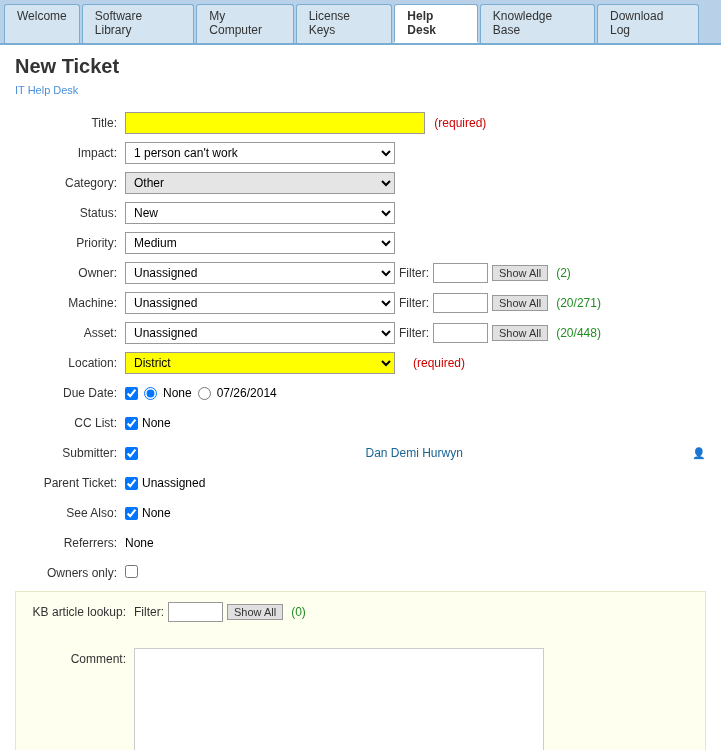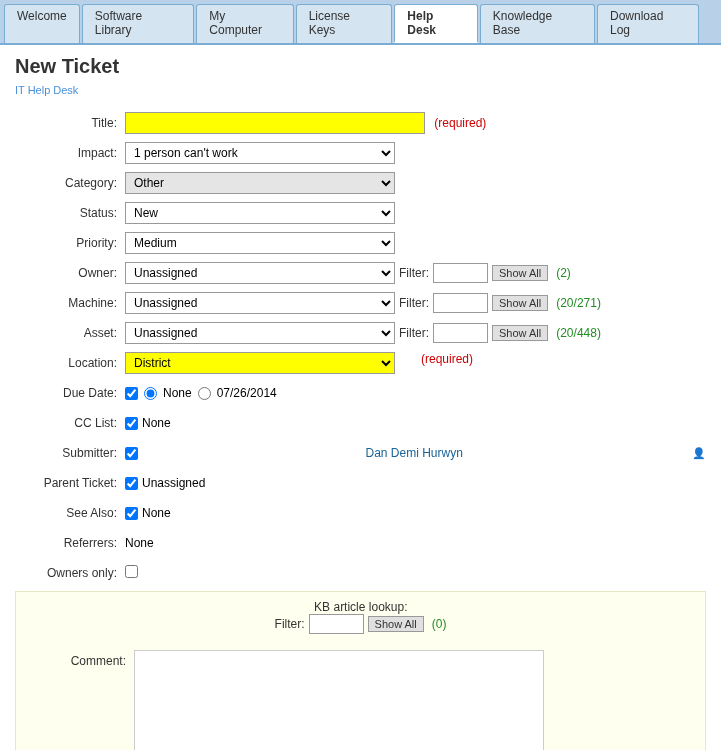--- a/index.html
+++ b/index.html
@@ -171,21 +171,21 @@
         </select>
         <span class="filter-label">Filter:</span>
         <input type="text" class="filter-input" style="">
         <button class="show-all-btn">Show All</button>
         <span class="count-green">(20/448)</span>
       </div>
     </div>
 
     <div class="form-row">
       <label class="form-label">Location:</label>
-      <div class="form-control" style="display:flex;align-items:flex-start;gap:20px;">
+      <div class="form-control" style="display:flex;align-items:center;gap:12px;">
         <select class="select-full select-yellow" style="background:#ffff00;">
           <option>District</option>
         </select>
         <span class="required-text">(required)</span>
       </div>
     </div>
 
     <div class="form-row">
       <label class="form-label">Due Date:</label>
       <div class="form-control due-date-row">
@@ -239,21 +239,21 @@
 
     <div class="form-row">
       <label class="form-label">Owners only:</label>
       <div class="form-control">
         <input type="checkbox" style="">
       </div>
     </div>
 
     <div class="form-section-yellow">
 
-      <div class="form-row" style="margin-bottom:16px;flex-direction:column;">
+      <div class="form-row" style="margin-bottom:24px;">
         <label class="form-label">KB article lookup:</label>
         <div class="form-control" style="display:flex;align-items:center;gap:4px;">
           <span class="filter-label">Filter:</span>
           <input type="text" class="kb-filter-input" style="">
           <button class="show-all-btn">Show All</button>
           <span class="count-green">(0)</span>
         </div>
       </div>
 
       <div class="form-row" style="align-items:flex-start;">

